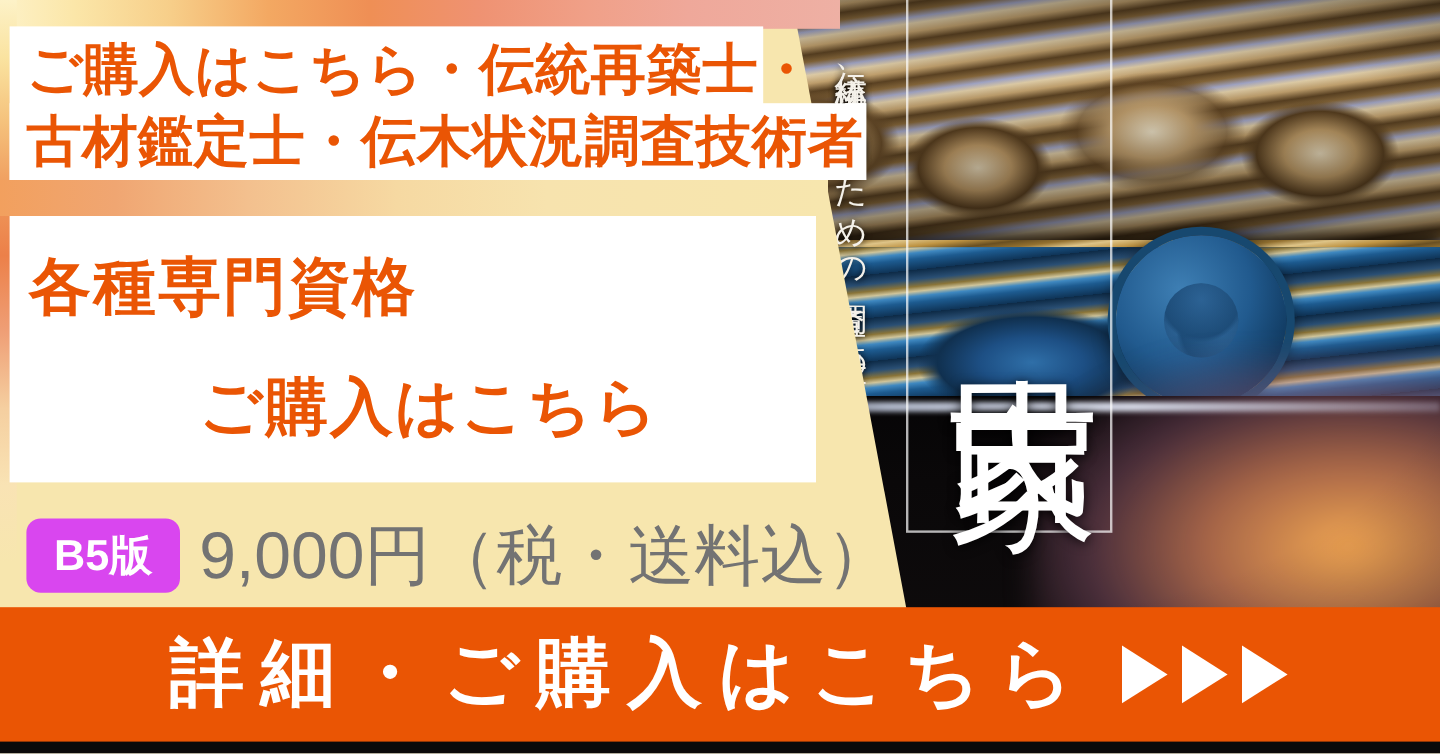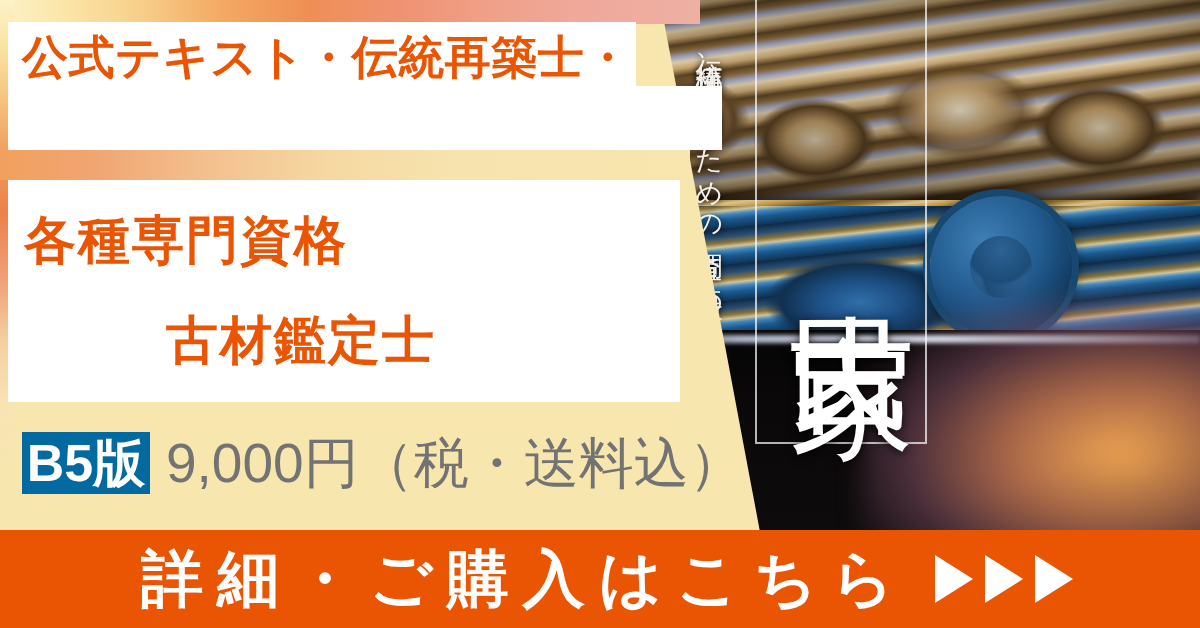--- a/index.html
+++ b/index.html
@@ -180,35 +180,36 @@
     font-family:"Liberation Sans","DejaVu Sans",sans-serif;
     font-weight:700;font-size:52px;line-height:96px;color:#ea5504;
     letter-spacing:2px;white-space:nowrap;
   }
   .main-line.m1{left:24px;top:192px;}
   .main-line.m2{left:166px;top:292px;}
 
   
   .badge{
     position:absolute;left:22px;top:432px;width:128px;height:62px;
-    background:#0369a1;color:#fff;
-    font-family:"Liberation Sans","DejaVu Sans",sans-serif;
-    font-weight:700;font-size:52px;line-height:62px;text-align:center;
+    background:#d946ef;color:#fff;
+    font-family:"Liberation Sans","DejaVu Sans",sans-serif;
+    font-weight:700;font-size:36px;line-height:62px;text-align:center;
     letter-spacing:0px;
+    border-radius:12px;
   }
   .price{
     position:absolute;left:166px;top:430px;
     font-family:"Liberation Sans","DejaVu Sans",sans-serif;
     font-weight:400;font-size:55px;line-height:66px;color:#737373;
     letter-spacing:0px;white-space:nowrap;
   }
 
   
   .cta{
-    position:absolute;left:0;top:530px;width:1200px;height:98px;
+    position:absolute;left:0;top:506px;width:1200px;height:112px;
     background:#ea5504;
     display:flex;align-items:center;justify-content:center;
   }
   .cta-text{
     font-family:"Liberation Sans","DejaVu Sans",sans-serif;
     font-weight:700;font-size:62px;color:#fff;letter-spacing:14px;
     white-space:nowrap;line-height:98px;padding-left:14px;
   }
   .arrows{display:flex;align-items:center;gap:12px;margin-left:26px;}
   .arrow{
@@ -241,25 +242,26 @@
 
   <div class="left-panel">
     <div class="panel-grad"></div>
   </div>
   <div class="top-strip"></div>
   <div class="left-strip"></div>
   <div class="mid-strip"></div>
 
   <div class="box-top"></div>
   <div class="box-top-line2ext"></div>
-  <div class="cert-line l1">公式テキスト・伝統再築士・</div>
+  <div class="cert-line l1">ご購入はこちら・伝統再築士・</div>
+  <div class="cert-line l2">古材鑑定士・伝木状況調査技術者</div>
 
   <div class="box-main"></div>
   <div class="main-line m1">各種専門資格</div>
-  <div class="main-line m2">古材鑑定士</div>
+  <div class="main-line m2">ご購入はこちら</div>
 
   <div class="badge">B5版</div>
   <div class="price">9,000円（税・送料込）</div>
 
   <div class="cta">
     <span class="cta-text">詳細・ご購入はこちら</span>
     <span class="arrows">
       <span class="arrow"></span>
       <span class="arrow"></span>
       <span class="arrow"></span>

